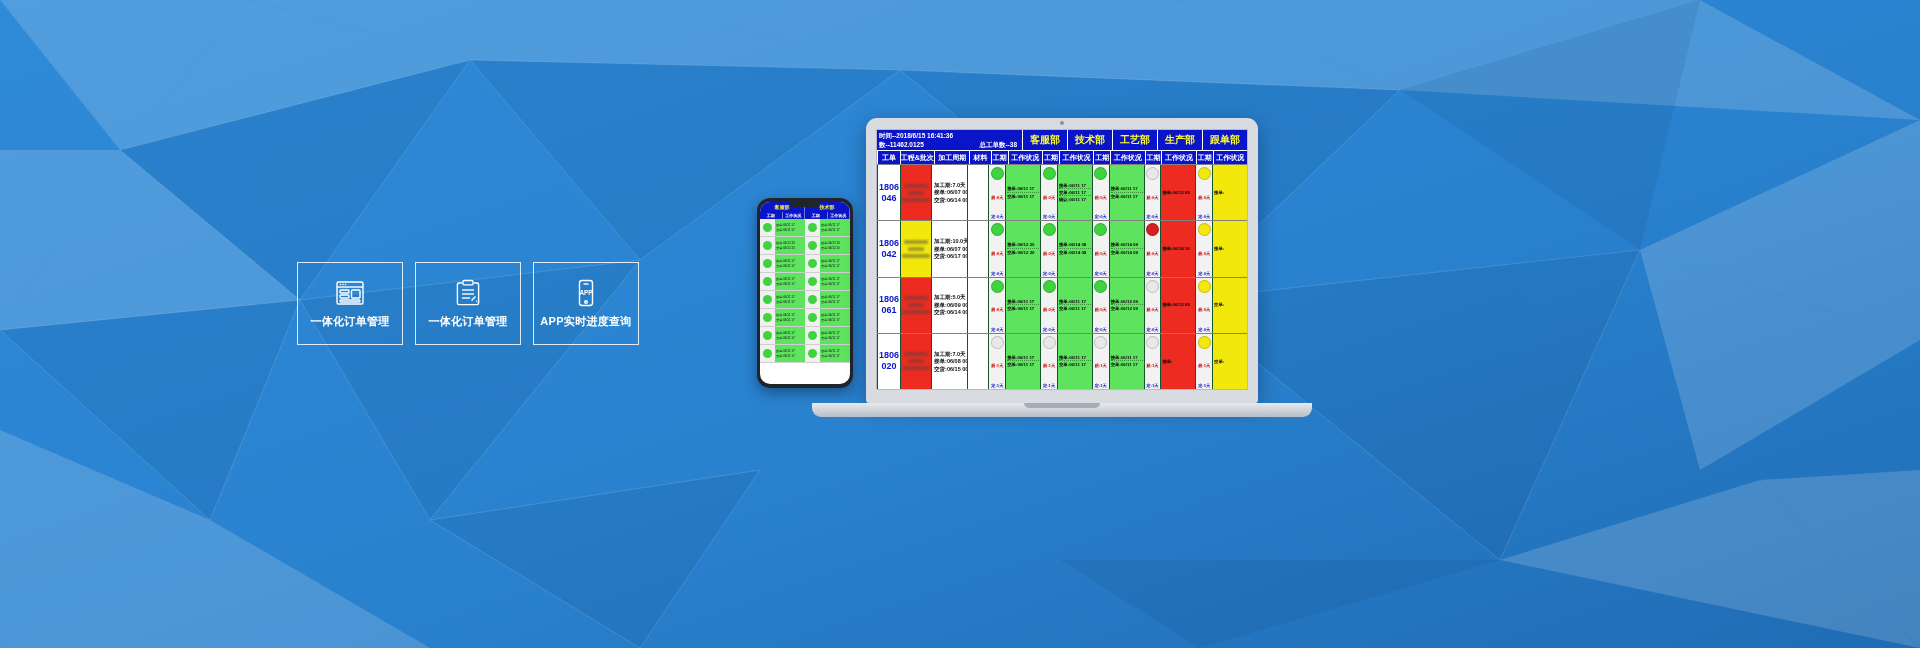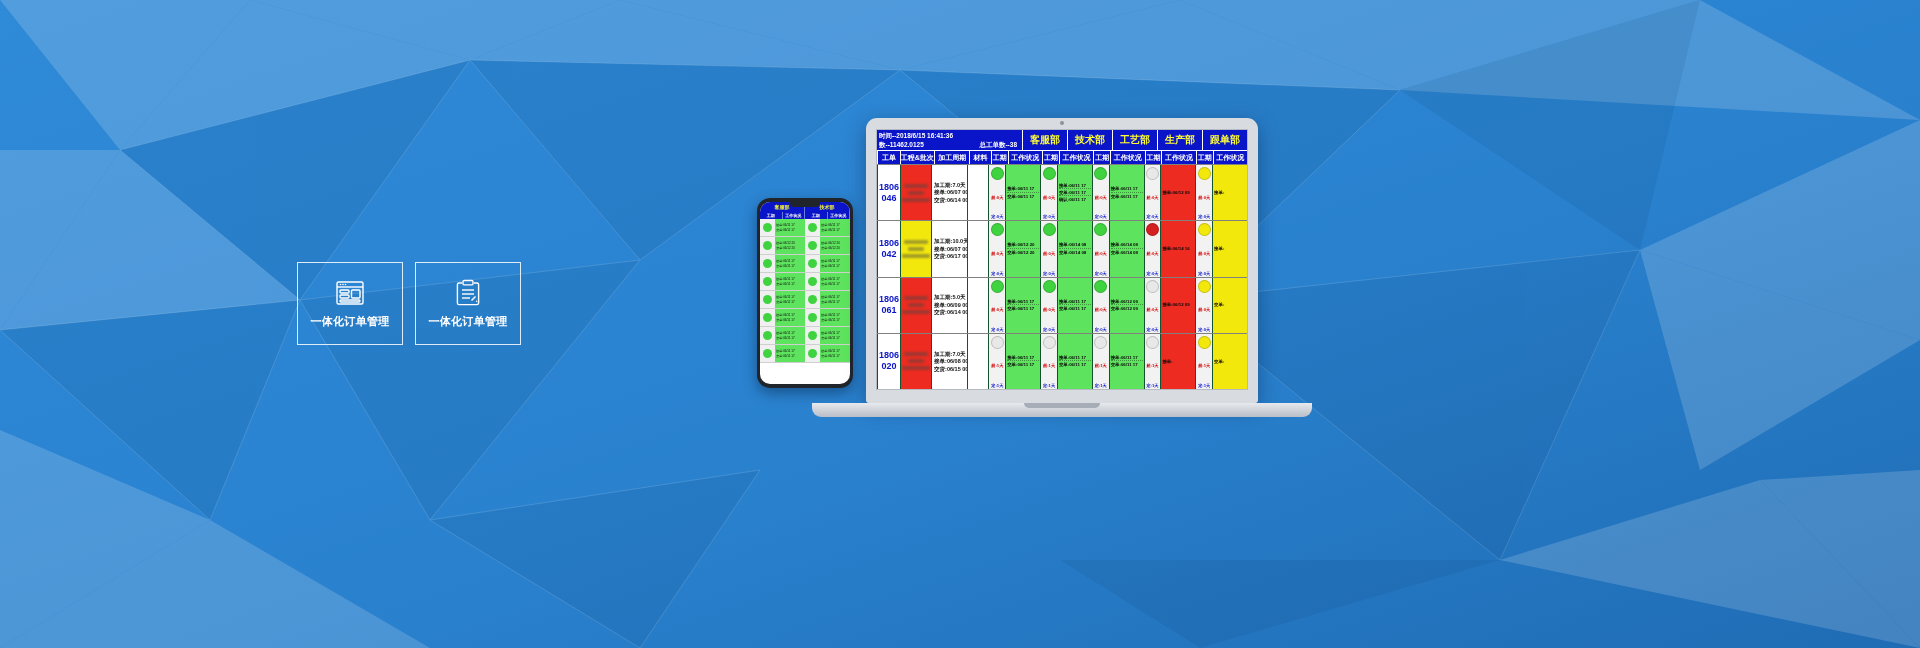--- a/index.html
+++ b/index.html
@@ -286,20 +286,31 @@
         <line x1="11" y1="16" x2="23" y2="16"></line>
         <line x1="11" y1="20" x2="19" y2="20"></line>
         <path d="M20.5 22.5 L24.5 18.5"></path>
         <circle cx="25.6" cy="23.2" r=".7" fill="#fff" stroke="none"></circle>
         <circle cx="27.6" cy="23.2" r=".7" fill="#fff" stroke="none"></circle>
       </svg>
     </span>
     <span class="flabel">一体化订单管理</span>
   </div>
 
+  <div class="fcard">
+    <span class="ficon">
+      <svg viewBox="0 0 34 30" width="34" height="30" fill="none" stroke="#ffffff" stroke-width="1.4">
+        <rect x="10.5" y="2.5" width="13" height="25" rx="2.4"></rect>
+        <line x1="14.5" y1="6" x2="19.5" y2="6"></line>
+        <circle cx="17" cy="24" r="1.3"></circle>
+        <text x="17" y="17.2" font-size="6.4" font-weight="bold" fill="#ffffff" stroke="none" text-anchor="middle" font-family="'Liberation Sans',sans-serif">APP</text>
+      </svg>
+    </span>
+    <span class="flabel">APP实时进度查询</span>
+  </div>
 
 </div>
 
 <div id="phone">
   <div class="notch"></div>
   <div class="pscreen">
     <div class="p-hdr">
       <div class="pdep">客服部</div>
       <div class="pdep">技术部</div>
     </div>

